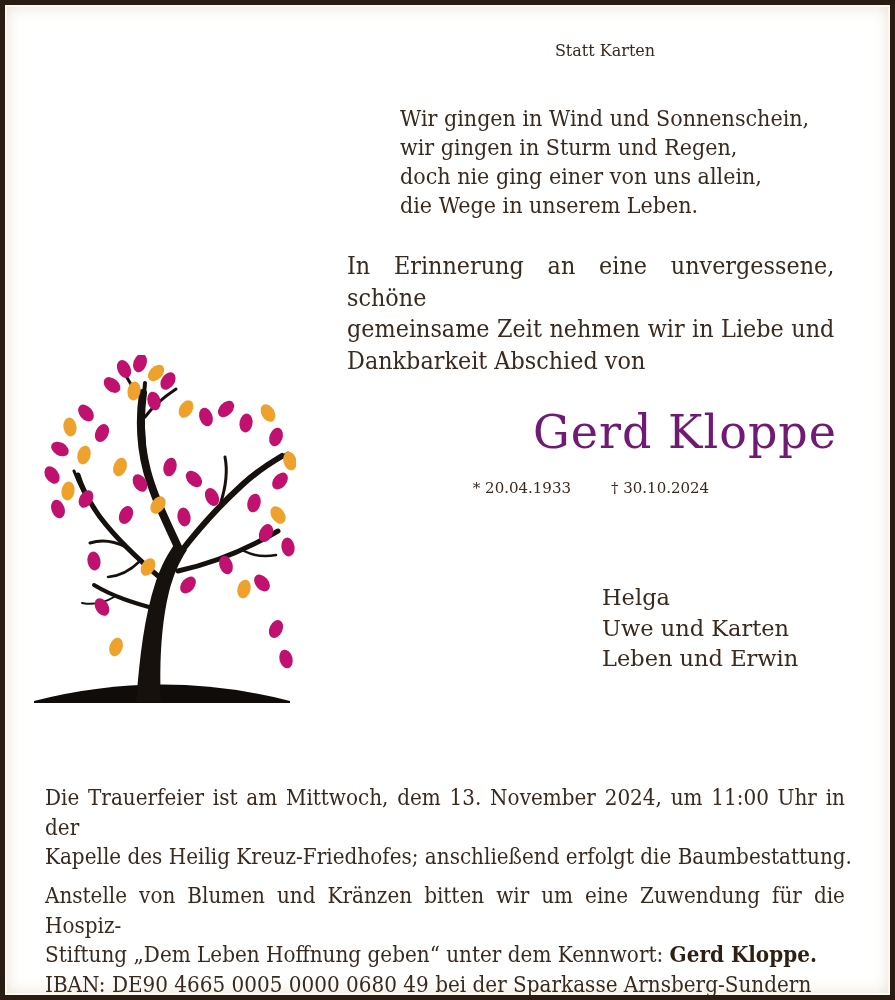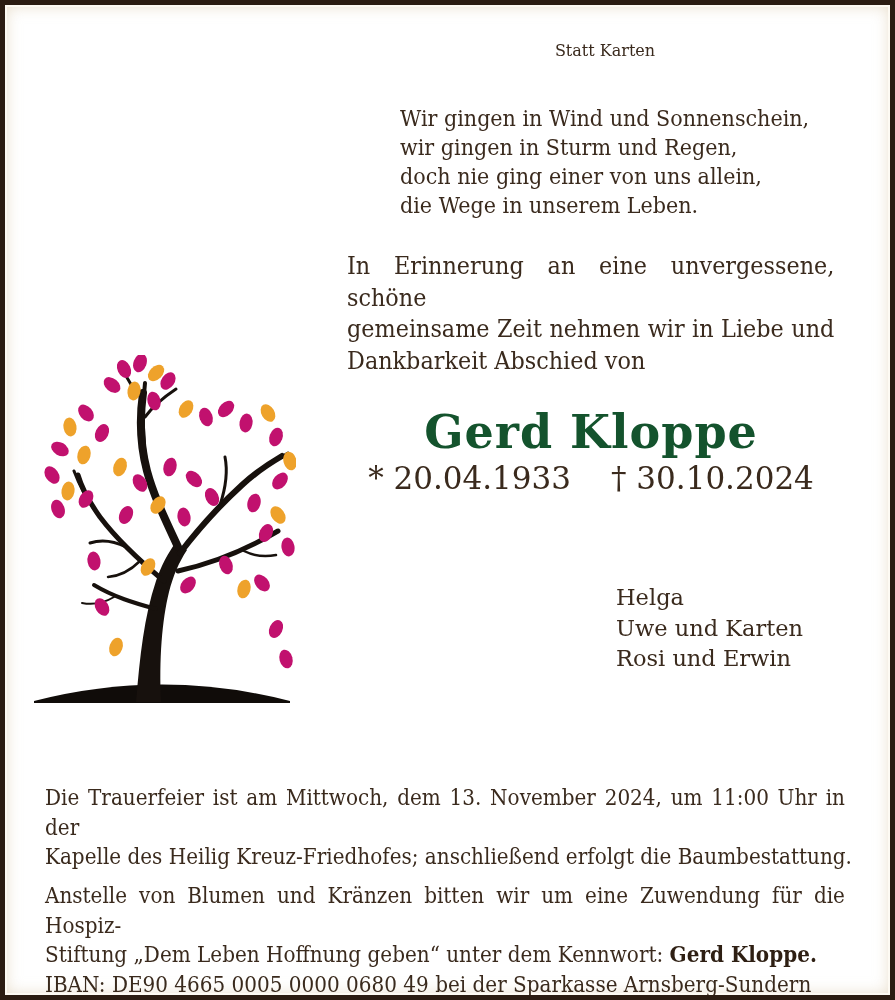--- a/index.html
+++ b/index.html
@@ -30,27 +30,27 @@
   }
   .intro {
     left: 342px; top: 246px; width: 513px;
     font-size: 23.5px; line-height: 31.5px;
     transform: scaleX(0.95); transform-origin: 0 0;
   }
   .jline { text-align: justify; text-align-last: justify; }
 
   .name-wrap { left: 340px; top: 402px; width: 492px; text-align: center; }
   .name {
-    font-size: 46px; font-weight: bold; letter-spacing: 1px;
-    color: #14532d; line-height: 50px;
+    font-size: 46px; font-weight: normal; letter-spacing: 1px;
+    color: #701a75; line-height: 50px; text-align: right;
   }
-  .dates { font-size: 31px; margin-top: 3px; }
+  .dates { font-size: 15px; margin-top: 22px; }
   .dates .birth { margin-right: 40px; }
 
-  .mourners { left: 611px; top: 577px; font-size: 22.5px; line-height: 30.5px; }
+  .mourners { left: 597px; top: 577px; font-size: 22.5px; line-height: 30.5px; }
 
   .funeral {
     left: 40px; top: 778px; width: 880px;
     font-size: 22px; line-height: 29.5px;
     transform: scaleX(0.909); transform-origin: 0 0;
   }
   .donation {
     left: 40px; top: 876px; width: 880px;
     font-size: 22px; line-height: 29.5px;
     transform: scaleX(0.909); transform-origin: 0 0;
@@ -153,21 +153,21 @@
         <ellipse cx="216" cy="234" rx="6.5" ry="9.5" transform="rotate(15 216 234)" fill="#eea22b"></ellipse>
         <ellipse cx="234" cy="228" rx="6.5" ry="9.5" transform="rotate(-40 234 228)" fill="#c1116e"></ellipse>
         <ellipse cx="248" cy="274" rx="6.5" ry="9.5" transform="rotate(25 248 274)" fill="#c1116e"></ellipse>
         <ellipse cx="258" cy="304" rx="6.5" ry="9.5" transform="rotate(-15 258 304)" fill="#c1116e"></ellipse>
       </g>
   </svg>
 
   <div class="abs mourners">
     <div>Helga</div>
     <div>Uwe und Karten</div>
-    <div>Rosi und Erwin</div>
+    <div>Leben und Erwin</div>
   </div>
 
   <div class="abs funeral">
     <div class="jline">Die Trauerfeier ist am Mittwoch, dem 13. November 2024, um 11:00 Uhr in der</div>
     <div class="nowrapline">Kapelle des Heilig Kreuz-Friedhofes; anschließend erfolgt die Baumbestattung.</div>
   </div>
 
   <div class="abs donation">
     <div class="jline">Anstelle von Blumen und Kränzen bitten wir um eine Zuwendung für die Hospiz-</div>
     <div class="nowrapline"><span>Stiftung „Dem Leben Hoffnung geben“ unter dem Kennwort: </span><b>Gerd Kloppe.</b></div>

